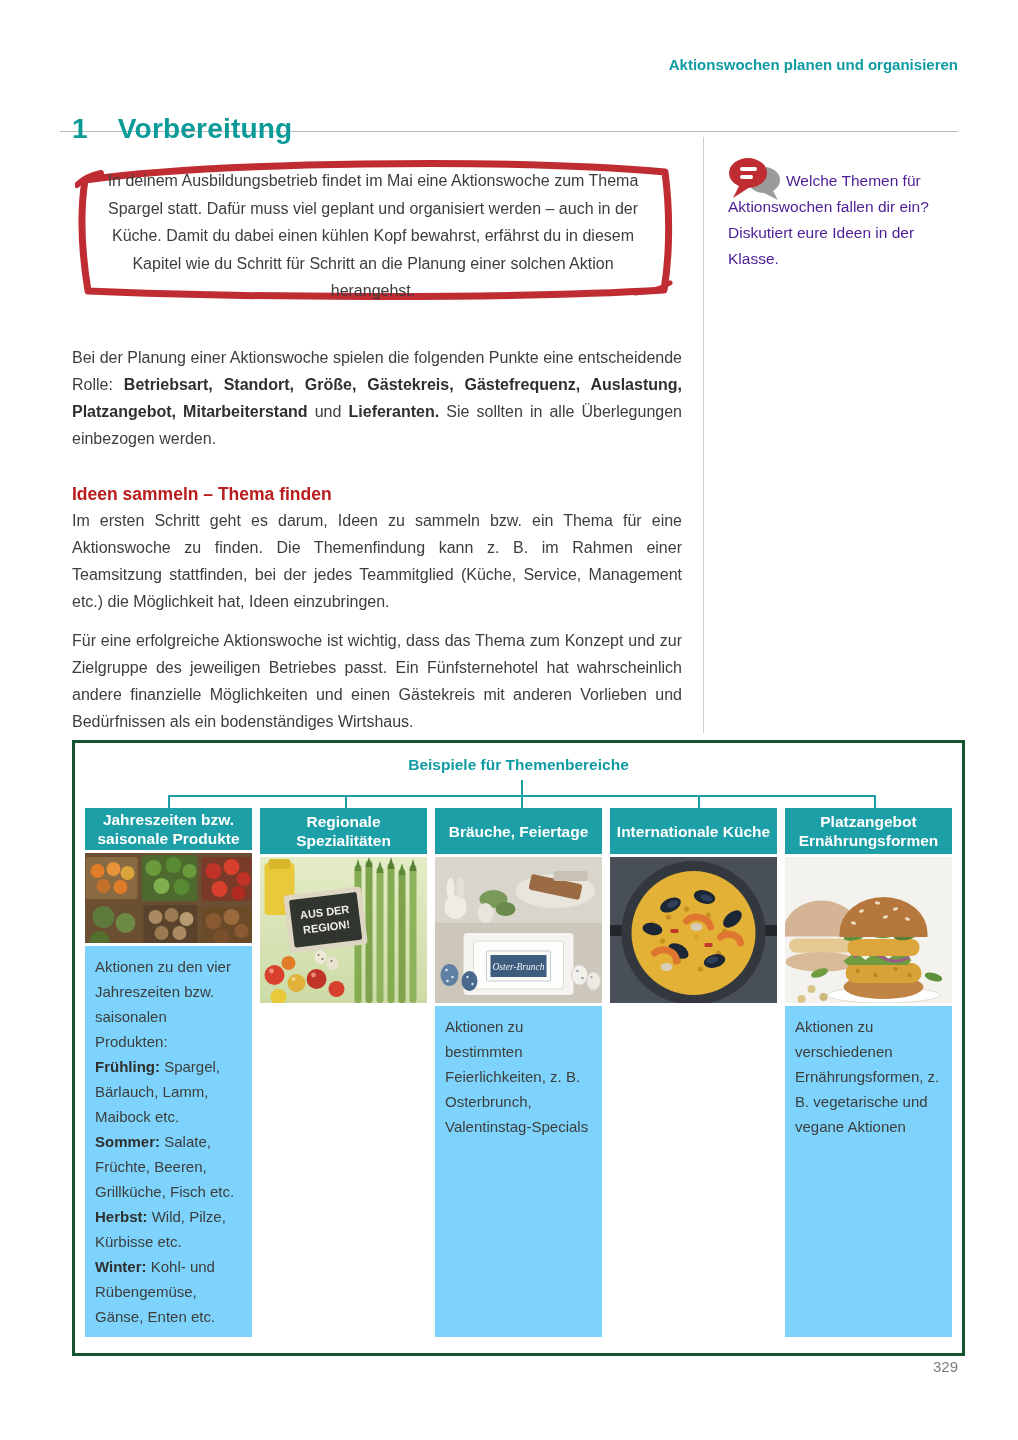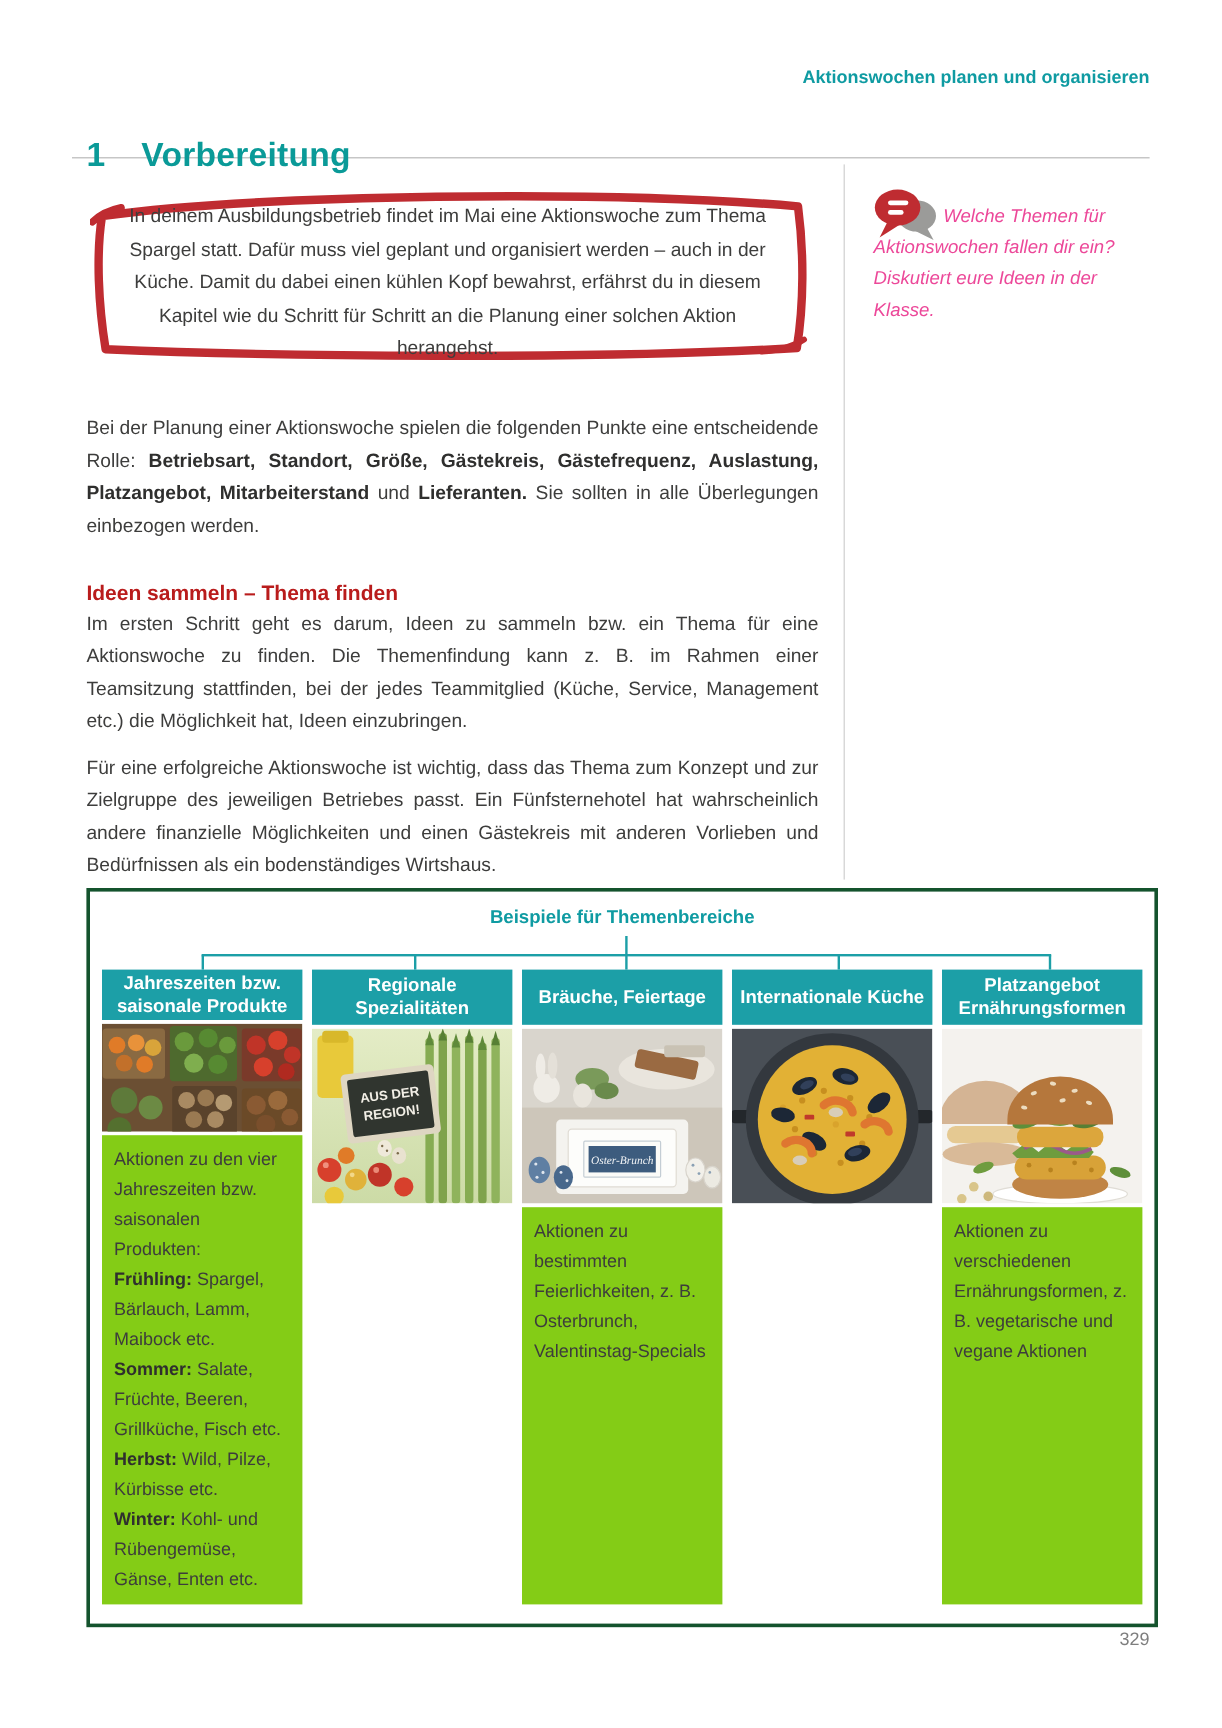--- a/index.html
+++ b/index.html
@@ -15,21 +15,21 @@
   .chapter{position:absolute;top:94px;left:72px;display:flex;gap:30px;
     font-size:28px;font-weight:700;color:#0a9a98;letter-spacing:.2px;}
   
   .intro-box{position:absolute;left:75px;top:152px;width:600px;height:152px;text-align:center;}
   .intro-box svg.sketch{position:absolute;left:0;top:0;width:100%;height:100%;}
   .intro-box p{position:relative;margin:0;padding:15px 34px 0 30px;font-size:16px;line-height:27.5px;color:#3d3d3c;}
   
   .side-divider{position:absolute;left:703px;top:137px;width:1px;height:596px;background:#cfcfcf;}
   .side-task{position:absolute;left:728px;top:150px;width:232px;}
   .side-task .bubble-icon{position:absolute;left:0;top:6px;width:54px;height:50px;}
-  .side-task p{margin:0;padding-top:18px;text-indent:58px;font-size:15.5px;line-height:26px;color:#ec4899;font-style:italic;}
+  .side-task p{margin:0;padding-top:18px;text-indent:58px;font-size:15.5px;line-height:26px;color:#4c1d95;}
   
   .body-par{position:absolute;left:72px;width:610px;margin:0;font-size:16px;line-height:27px;
     text-align:justify;color:#3d3d3c;}
   .p1{top:344px;}
   .p2{top:507px;}
   .p3{top:627px;}
   .body-par b{color:#2f2f2e;}
   .section-head{position:absolute;left:72px;top:484px;margin:0;font-size:17.5px;font-weight:700;color:#b91c1c;}
   
   .diagram{position:absolute;left:72px;top:740px;width:893px;height:616px;
@@ -44,21 +44,21 @@
   .tl-v3{left:446px;top:53px;width:2px;height:12px;}
   .tl-v4{left:623px;top:53px;width:2px;height:12px;}
   .tl-v5{left:799px;top:53px;width:2px;height:12px;}
   .columns{position:absolute;left:10px;right:10px;top:65px;bottom:16px;display:flex;gap:8px;}
   .col{flex:1;display:flex;flex-direction:column;min-width:0;}
   .col-header{height:46px;background:#1c9fa7;color:#ffffff;font-size:15.5px;font-weight:700;
     line-height:19px;display:flex;align-items:center;justify-content:center;text-align:center;
     padding:2px 6px;box-sizing:border-box;}
   .col-photo{height:146px;margin-top:3px;overflow:hidden;}
   .col-photo svg{display:block;width:100%;height:146px;}
-  .col-text{flex:1;margin-top:3px;background:#84cc16;padding:8px 10px;font-size:15px;
+  .col-text{flex:1;margin-top:3px;background:#7dd3fc;padding:8px 10px;font-size:15px;
     line-height:25px;color:#3d3d3c;white-space:pre-line;overflow-wrap:break-word;}
   .col-text b{color:#2f2f2e;}
   .page-number{position:absolute;top:1358px;right:60px;font-size:15px;color:#7e7e7e;}
 </style>
 </head>
 <body>
 
 <div class="page">
 
   <div class="running-head">Aktionswochen planen und organisieren</div>

